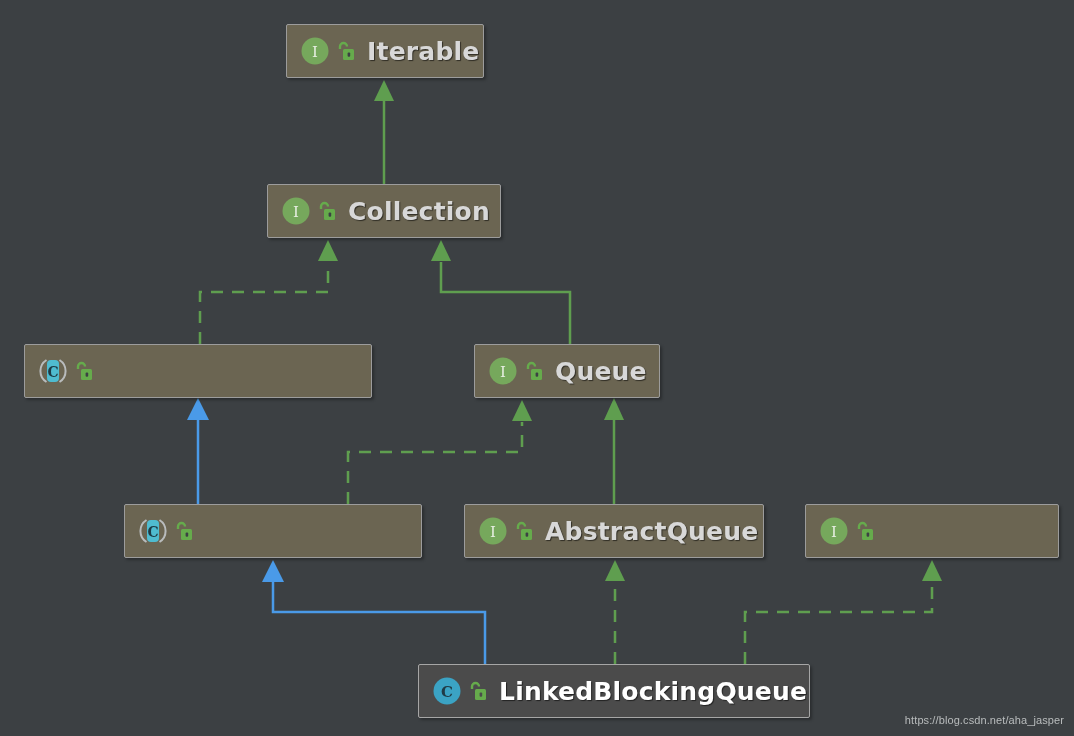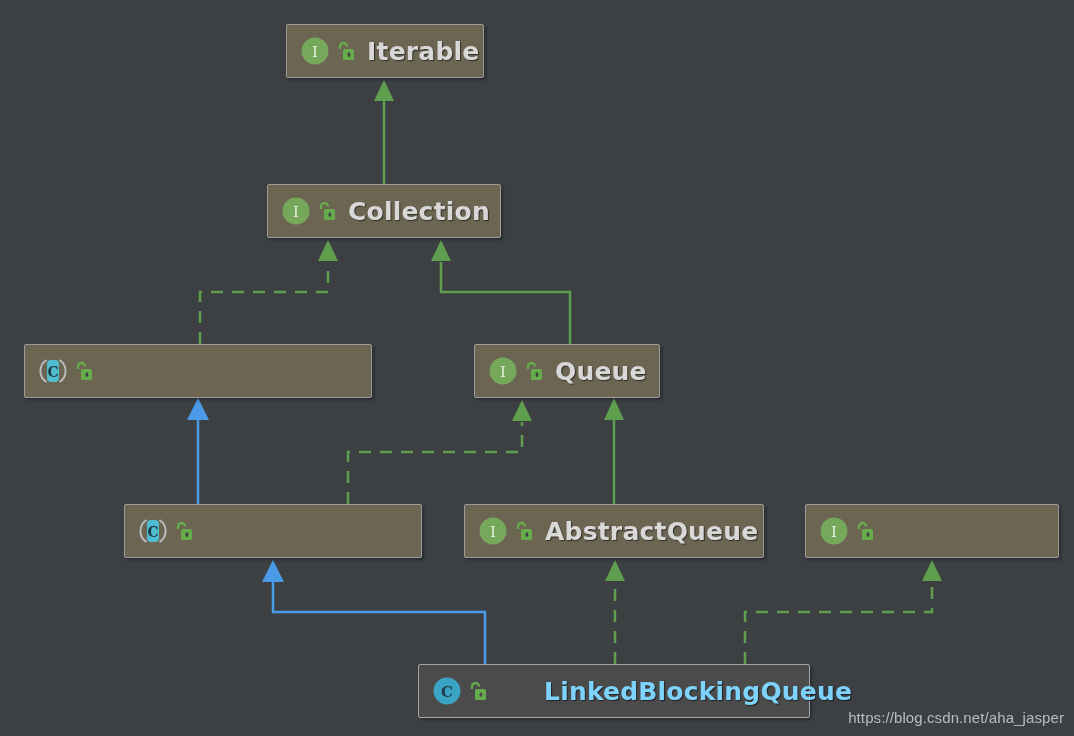--- a/index.html
+++ b/index.html
@@ -44,43 +44,42 @@
   }
   .node-label {
     font-size: 25px;
     line-height: 1;
     color: #d8d8d8;
     letter-spacing: 0.2px;
     text-shadow: 1px 1px 1px rgba(0,0,0,0.55);
     font-weight: bold;
   }
   .node.selected .node-label {
-    color: #7dd3fc;
-    margin-left: 45px;
+    color: #ffffff;
   }
   .icon {
     flex: 0 0 auto;
     display: inline-block;
     position: relative;
   }
   .type-icon {
     width: 30px;
     height: 30px;
     margin-right: 6px;
   }
   .lock-icon {
     width: 20px;
     height: 22px;
     margin-right: 11px;
   }
   .watermark {
     position: absolute;
     right: 10px;
     bottom: 10px;
-    font-size: 15px;
+    font-size: 11px;
     color: #b9bcbd;
     font-family: "Liberation Sans", sans-serif;
     letter-spacing: 0.1px;
   }
 </style>
 </head>
 <body>
 
 <div id="diagram">
 

